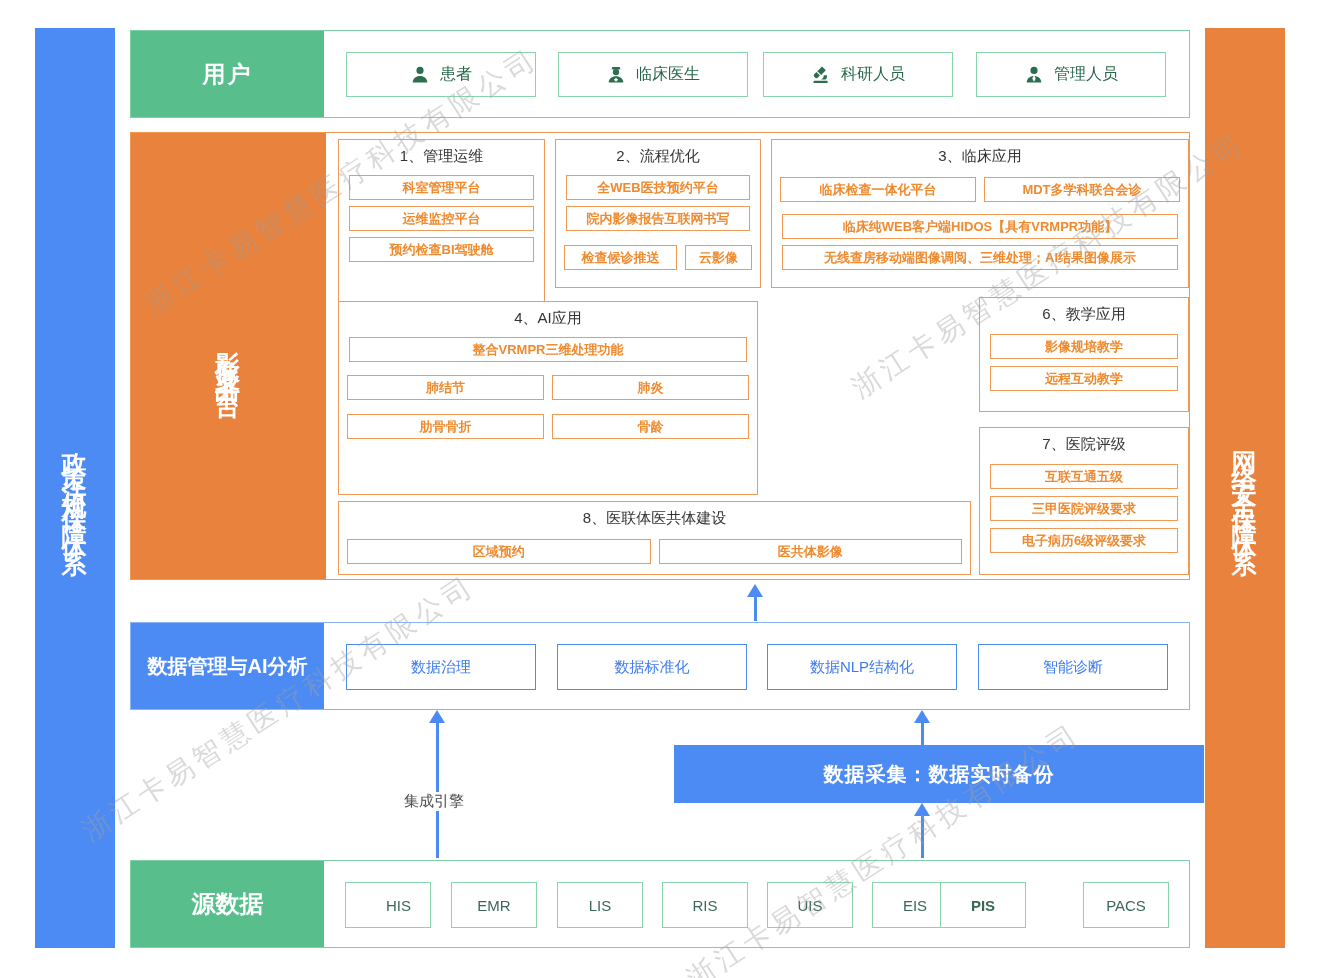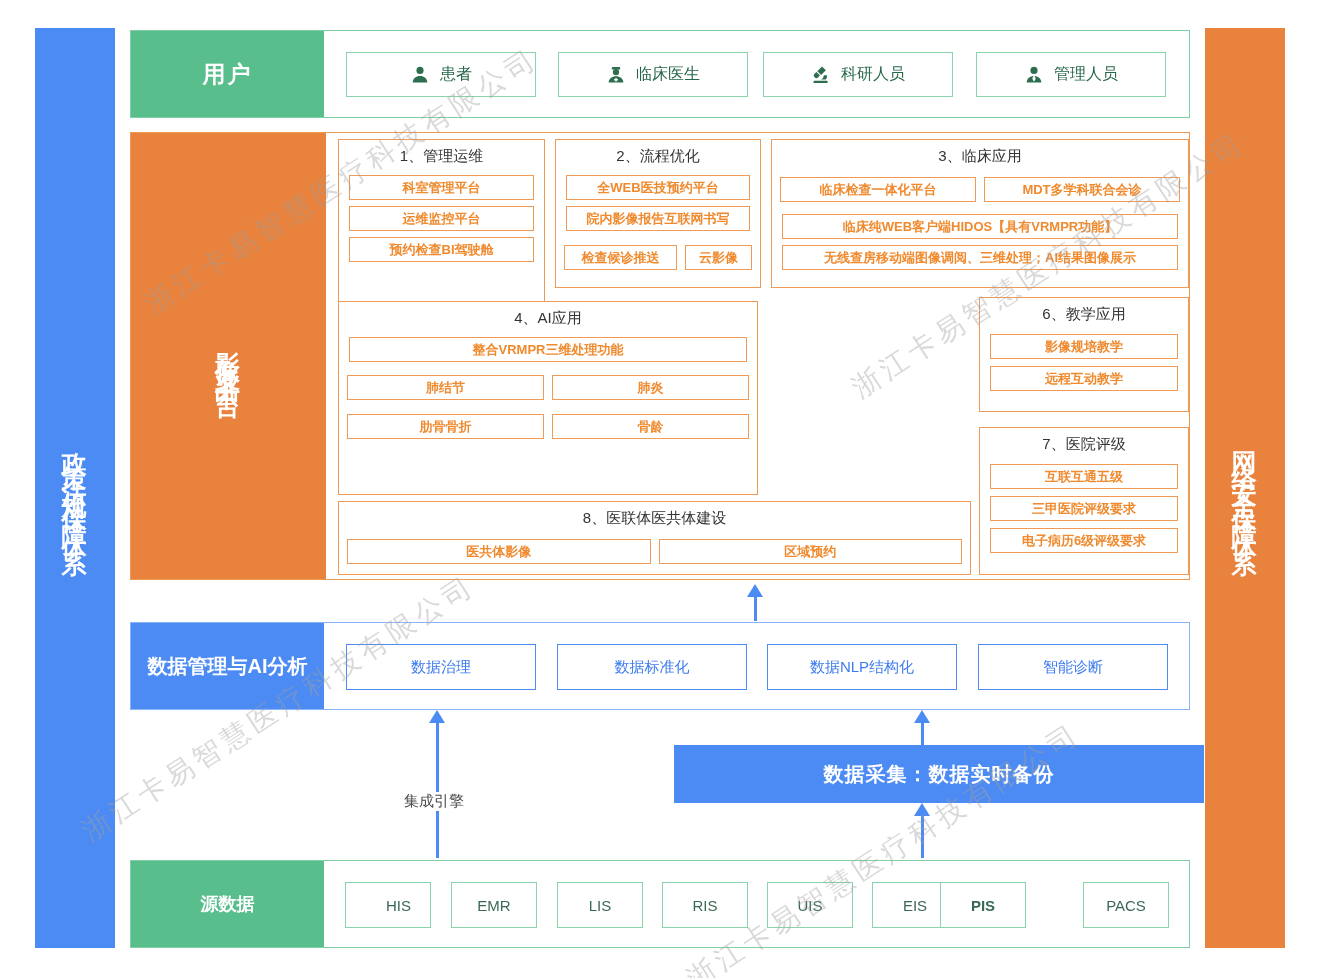--- a/index.html
+++ b/index.html
@@ -42,21 +42,21 @@
   .blue-pill { width:190px; height:46px; top:21px; border:1px solid #4c8bf3; color:#3d7bee; font-size:15px; }
 
   
   .vline { position:absolute; width:3px; background:#4c8bf3; }
   .arrowhead { position:absolute; width:0; height:0; border-left:8px solid transparent; border-right:8px solid transparent; border-bottom:13px solid #4c8bf3; }
   #engine-label { position:absolute; left:399px; top:772px; background:#fff; padding:0 5px; font-size:15px; color:#4a4a4a; z-index:3;margin-top:20px; }
   #collect-box { position:absolute; left:674px; top:745px; width:530px; height:58px; background:#4c8bf3; color:#fff; font-size:20px; font-weight:bold; display:flex; align-items:center; justify-content:center; letter-spacing:1px; z-index:2; }
 
   
   #source-row { top:860px; height:88px; border:1px solid #7fd0a4; }
-  #source-row .row-label { width:193px; background:#57be8c; font-size:18px; }
+  #source-row .row-label { width:193px; background:#57be8c; font-size:24px; }
   .src-pill { width:86px; height:46px; top:21px; border:1px solid #8ad4ac; color:#396954; font-size:15px; }
 
   
   .watermark { position:absolute; white-space:nowrap; font-size:28px; letter-spacing:5px; color:rgba(160,160,160,0.40); transform:rotate(-33deg); transform-origin:0 50%; z-index:5; pointer-events:none; }
 </style>
 </head>
 <body>
 
 <div id="canvas">
 
@@ -164,22 +164,22 @@
     <div class="section gap-md" style="left:848px; top:294px; width:210px; height:148px;">
       <div class="section-title">7、医院评级</div>
       <div class="oitem">互联互通五级</div>
       <div class="oitem">三甲医院评级要求</div>
       <div class="oitem">电子病历6级评级要求</div>
     </div>
 
     <div class="section" style="left:207px; top:368px; width:633px; height:74px;">
       <div class="section-title">8、医联体医共体建设</div>
       <div class="orow">
+        <div class="oitem">区域预约</div>
         <div class="oitem">医共体影像</div>
-        <div class="oitem">区域预约</div>
       </div>
     </div>
   </div>
 
   <div class="vline" style="left:754px; top:597px; height:24px;"></div>
   <div class="arrowhead" style="left:747px; top:584px;"></div>
 
   <div class="row" id="data-row">
     <div class="row-label">数据管理与AI分析</div>
     <div class="pill blue-pill" style="left:215px;">数据治理</div>

